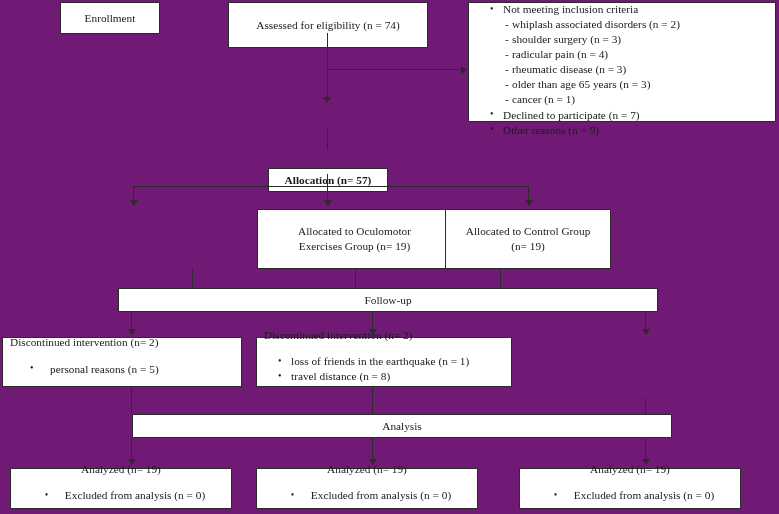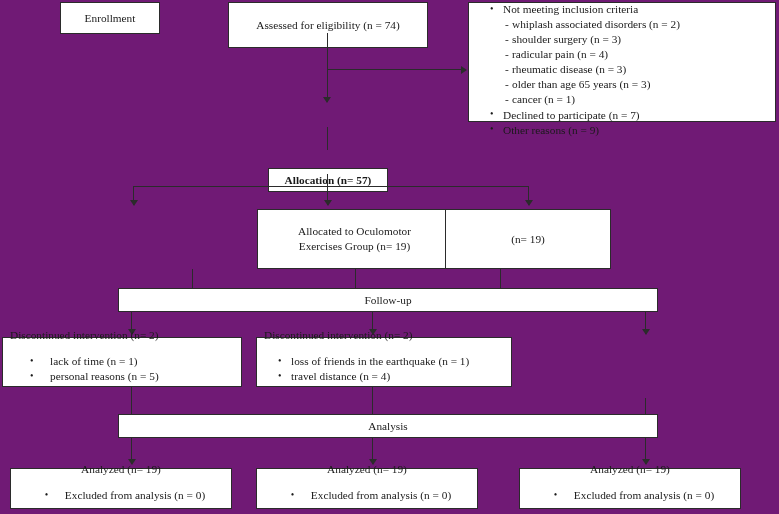--- a/index.html
+++ b/index.html
@@ -148,20 +148,21 @@
 
   <div class="box center" style="left:257px; top:209px; width:195px; height:60px;">
     <div class="pad">
       <span class="title-line">Allocated to Oculomotor</span>
       <span class="title-line">Exercises Group  (n= 19)</span>
     </div>
   </div>
 
   <div class="box center" style="left:445px; top:209px; width:166px; height:60px;">
     <div class="pad">
+      <span class="title-line">Allocated to Control Group</span>
       <span class="title-line">(n= 19)</span>
     </div>
   </div>
 
   <div class="vline" style="left:192px; top:269px; height:19px;"></div>
   <div class="vline" style="left:355px; top:269px; height:19px;"></div>
   <div class="vline" style="left:500px; top:269px; height:19px;"></div>
 
   <div class="box center" style="left:118px; top:288px; width:540px; height:24px;">
     <div class="pad">
@@ -173,42 +174,41 @@
   <div class="arrow-down" style="left:127.5px; top:329px;"></div>
   <div class="vline" style="left:372px; top:312px; height:22px;"></div>
   <div class="arrow-down" style="left:368.5px; top:329px;"></div>
   <div class="vline" style="left:645px; top:312px; height:22px;"></div>
   <div class="arrow-down" style="left:641.5px; top:329px;"></div>
 
   <div class="box left" style="left:2px; top:337px; width:240px; height:50px;">
     <div class="pad">
       <span class="title-line">Discontinued intervention  (n= 2)</span>
       <ul class="bullets">
-        <li class="wide">lack of time (n = 1)</li>
         <li class="wide">personal reasons (n = 5)</li>
       </ul>
     </div>
   </div>
 
   <div class="box left" style="left:256px; top:337px; width:256px; height:50px;">
     <div class="pad">
       <span class="title-line">Discontinued intervention  (n= 2)</span>
       <ul class="bullets">
         <li>loss of friends in the earthquake (n = 1)</li>
-        <li>travel distance (n = 4)</li>
+        <li>travel distance (n = 8)</li>
       </ul>
     </div>
   </div>
 
 
   <div class="vline" style="left:131px; top:387px; height:27px;"></div>
   <div class="vline" style="left:372px; top:387px; height:27px;"></div>
   <div class="vline" style="left:645px; top:398px; height:16px;"></div>
 
-  <div class="box center" style="left:118px; top:414px; width:540px; height:24px;">
+  <div class="box center" style="left:132px; top:414px; width:540px; height:24px;">
     <div class="pad">
         <span class="title-line">Analysis</span>
       </div>
   </div>
 
   <div class="vline" style="left:131px; top:438px; height:26px;"></div>
   <div class="arrow-down" style="left:127.5px; top:459px;"></div>
   <div class="vline" style="left:372px; top:438px; height:26px;"></div>
   <div class="arrow-down" style="left:368.5px; top:459px;"></div>
   <div class="vline" style="left:645px; top:438px; height:26px;"></div>

